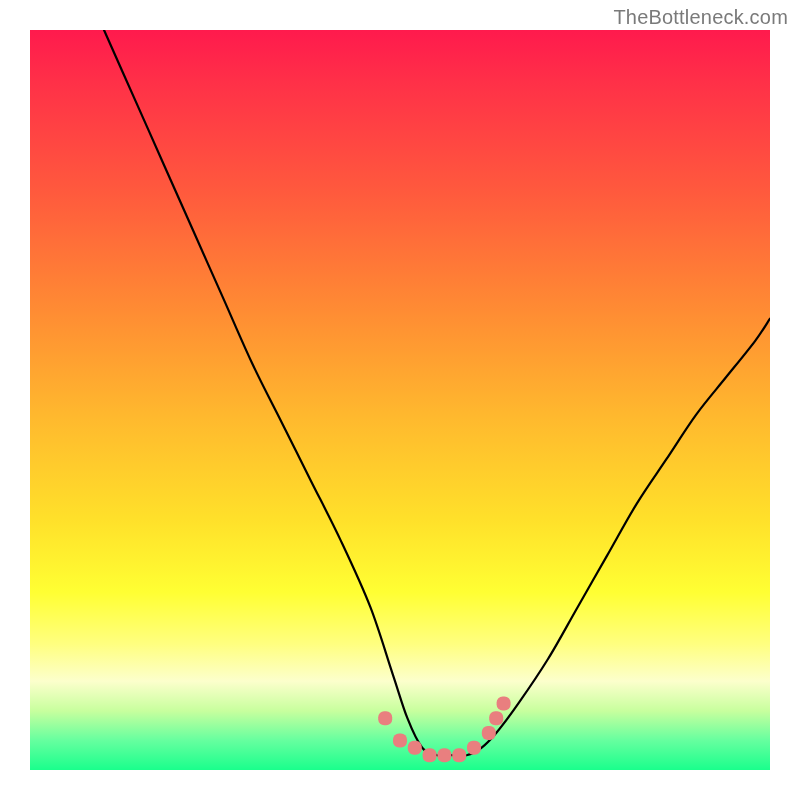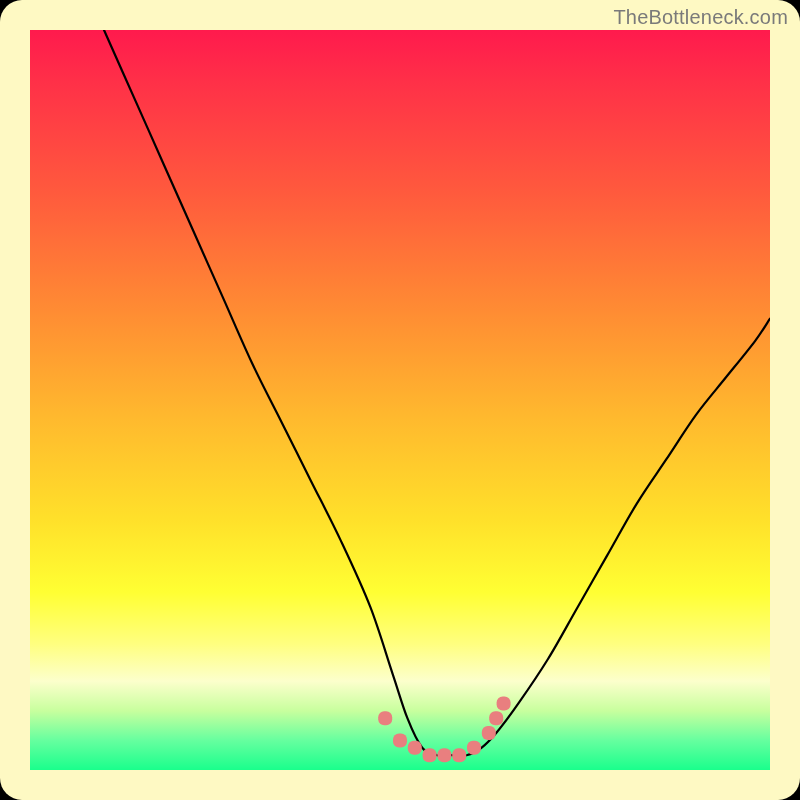--- a/index.html
+++ b/index.html
@@ -7,22 +7,21 @@
     padding: 0;
     width: 800px;
     height: 800px;
     overflow: hidden;
     background: #000;
     font-family: Arial, Helvetica, sans-serif;
   }
   .frame {
     position: absolute;
     inset: 0;
-    background: #fef9c3;
-    border-radius: 22px;
+    background: #ffffff;
   }
   .plot-area {
     position: absolute;
     left: 30px;
     top: 30px;
     width: 740px;
     height: 740px;
     overflow: hidden;
   }
   .gradient-bg {

